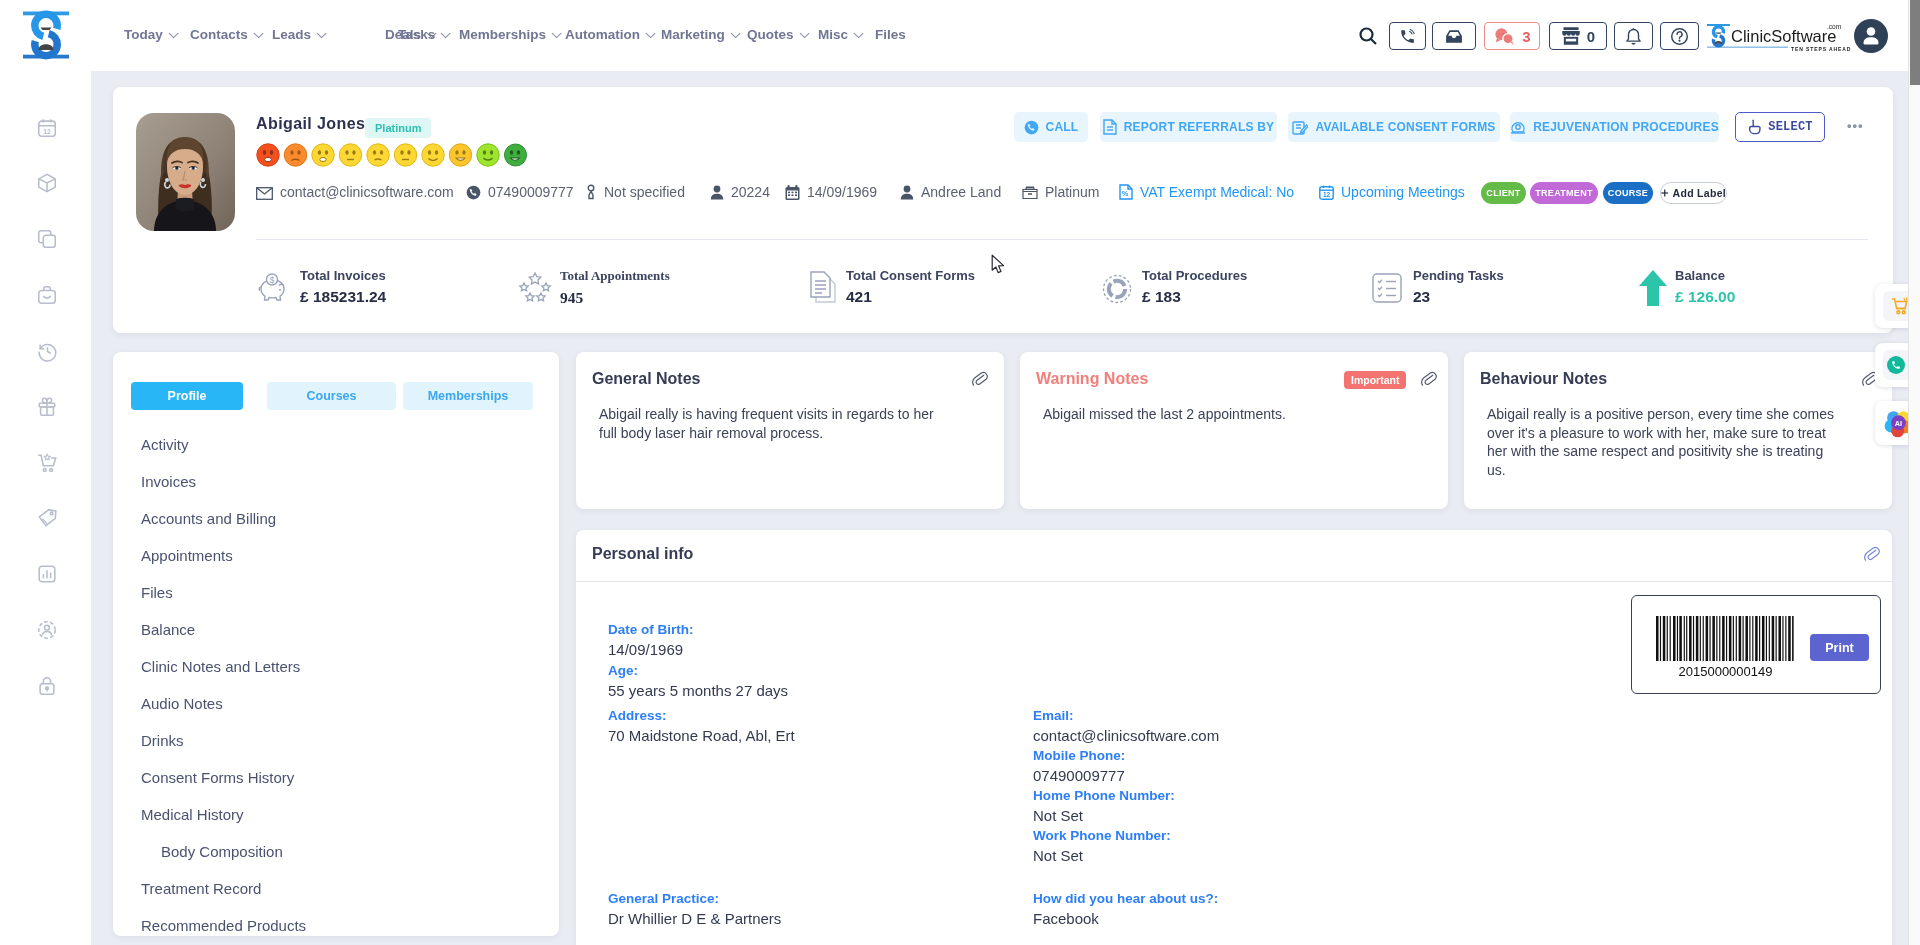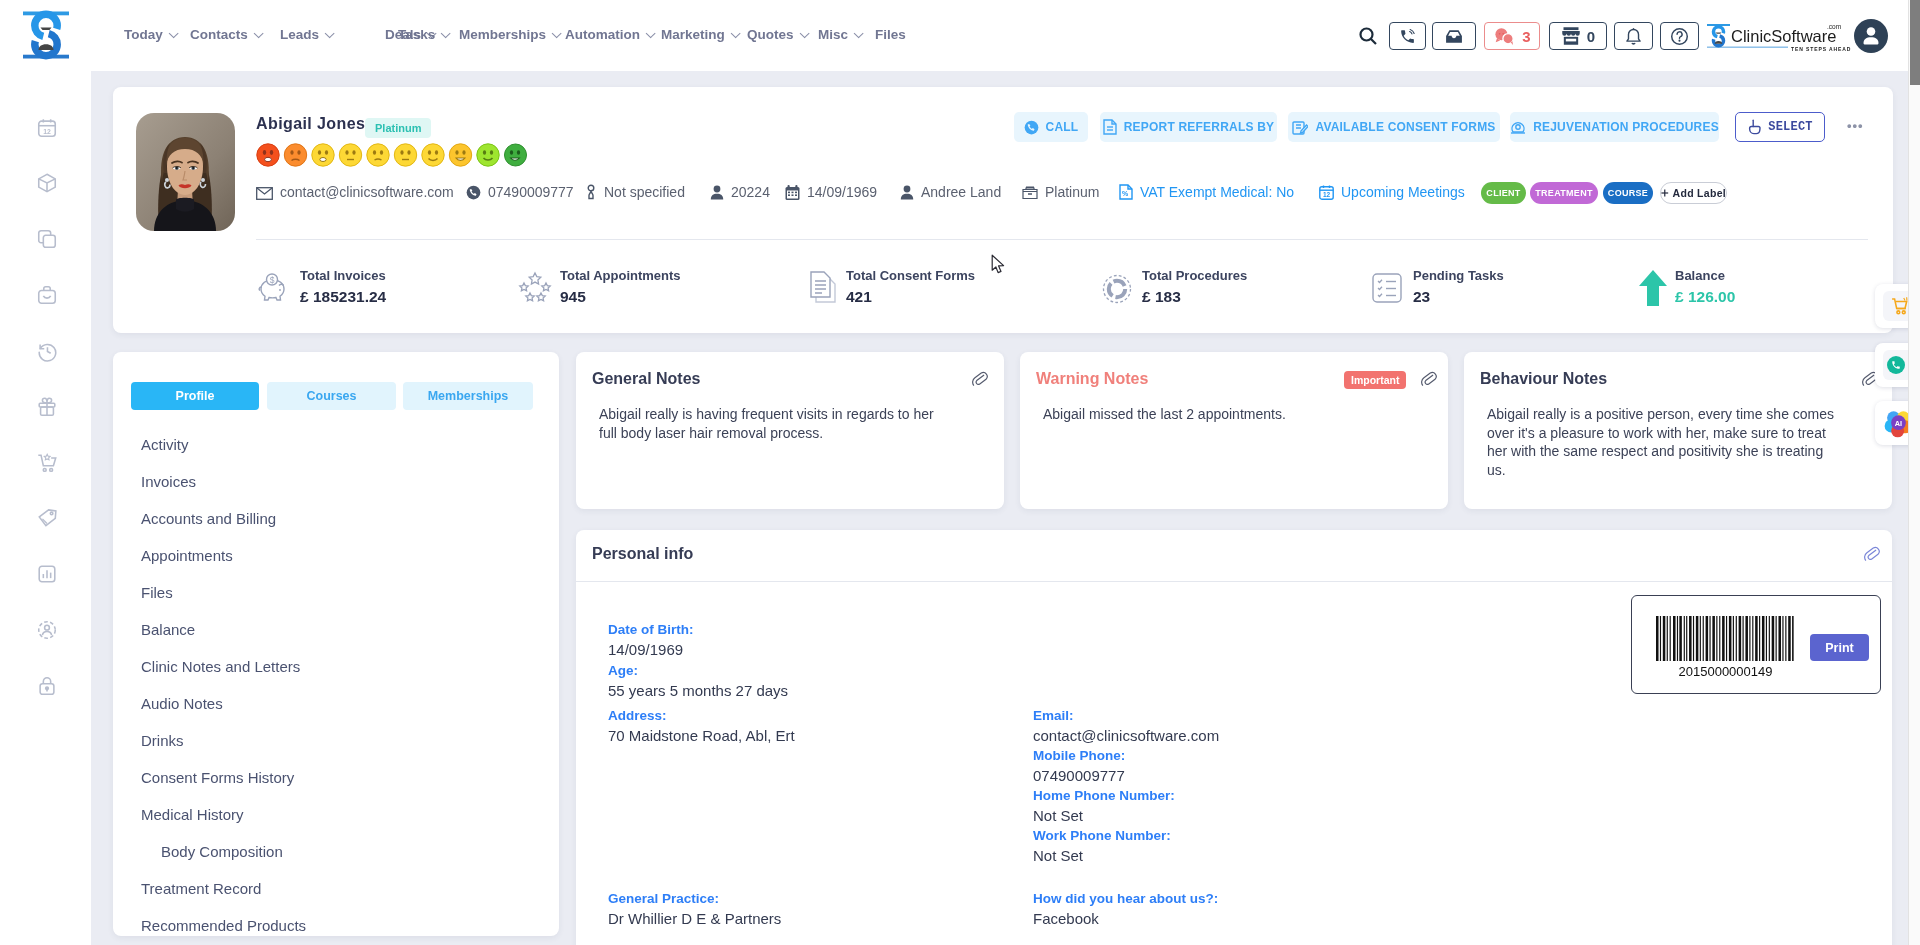--- a/index.html
+++ b/index.html
@@ -110,21 +110,21 @@
     <rect x="0" y="1.5" width="46" height="3.8" fill="#2e9ae4"></rect>
     <rect x="0" y="44.7" width="46" height="3.8" fill="#2879cc"></rect>
     <circle cx="23" cy="15.5" r="11.2" fill="none" stroke="#2696e8" stroke-width="7.5" pathLength="100" stroke-dasharray="76 24" stroke-dashoffset="-29"></circle>
     <circle cx="23" cy="34.5" r="11.2" fill="none" stroke="#2276cd" stroke-width="7.5" pathLength="100" stroke-dasharray="76 24" stroke-dashoffset="-79"></circle>
     <path d="M 17.5 17.5 L 28.5 17.5 L 26.5 20 L 19.5 20 Z" fill="#454545"></path>
     <path d="M 15.5 40 C 15.5 36.5 18.5 34.2 23 34.2 C 27.5 34.2 30.5 36.5 30.5 40 Z" fill="#454545"></path>
   </svg>
 
   <span class="nav" style="left:124px;">Today<span class="chev"></span></span>
   <span class="nav" style="left:190px;">Contacts<span class="chev"></span></span>
-  <span class="nav" style="left:272px;margin-left:8px;">Leads<span class="chev"></span></span>
+  <span class="nav" style="left:272px;">Leads<span class="chev"></span></span>
   <span class="nav" style="left:337px;padding-left:48px;">Deals<span class="chev"></span></span>
   <span class="nav" style="left:398px;">Tasks<span class="chev"></span></span>
   <span class="nav" style="left:459px;">Memberships<span class="chev"></span></span>
   <span class="nav" style="left:565px;">Automation<span class="chev"></span></span>
   <span class="nav" style="left:661px;">Marketing<span class="chev"></span></span>
   <span class="nav" style="left:747px;">Quotes<span class="chev"></span></span>
   <span class="nav" style="left:818px;">Misc<span class="chev"></span></span>
   <span class="nav" style="left:875px;">Files</span>
 
   <svg class="abs" style="left:1358px; top:26px;" width="20" height="20" viewBox="0 0 20 20" fill="none" stroke="#1c2b3a" stroke-width="2.2">
@@ -407,21 +407,21 @@
       <div class="lab">Total Invoices</div>
       <div class="val">£ 185231.24</div>
     </div>
   <svg class="abs" style="left:404px; top:184px;" width="36" height="34" viewBox="0 0 36 34" fill="none" stroke="#9aa3ba" stroke-width="1.3">
     <path d="M18 2 l1.8 3.6 4 .6 -2.9 2.8 .7 4 -3.6-1.9 -3.6 1.9 .7-4 -2.9-2.8 4-.6 Z"></path>
     <path d="M7 12 l1.3 2.6 2.9.4 -2.1 2 .5 2.9 -2.6-1.4 -2.6 1.4 .5-2.9 -2.1-2 2.9-.4 Z"></path>
     <path d="M29 12 l1.3 2.6 2.9.4 -2.1 2 .5 2.9 -2.6-1.4 -2.6 1.4 .5-2.9 -2.1-2 2.9-.4 Z"></path>
     <path d="M13 22 l1.3 2.6 2.9.4 -2.1 2 .5 2.9 -2.6-1.4 -2.6 1.4 .5-2.9 -2.1-2 2.9-.4 Z"></path>
     <path d="M24 22 l1.3 2.6 2.9.4 -2.1 2 .5 2.9 -2.6-1.4 -2.6 1.4 .5-2.9 -2.1-2 2.9-.4 Z"></path>
   </svg>
-  <div class="stat" style="left:447px;">
+  <div class="stat" style="left:447px;font-family:Liberation Serif, serif;">
       <div class="lab">Total Appointments</div>
       <div class="val">945</div>
     </div>
   <svg class="abs" style="left:694px; top:184px;" width="30" height="34" viewBox="0 0 30 34" fill="none" stroke="#9aa3ba" stroke-width="1.4">
     <path d="M7 5 h13 l6 6 v18 h-19 Z" transform="translate(2,2)" stroke="#c3c9d8"></path>
     <path d="M4 1 h13 l6 6 v19 h-19 Z" fill="#fff"></path>
     <path d="M8 10 h11 M8 14 h11 M8 18 h11 M8 22 h7"></path>
   </svg>
   <div class="stat" style="left:733px;">
       <div class="lab">Total Consent Forms</div>
@@ -452,21 +452,21 @@
     </div>
   <svg class="abs" style="left:1523px; top:182px;" width="34" height="38" viewBox="0 0 34 38">
     <path d="M17 1 L31 17 L23 17 L23 37 L11 37 L11 17 L3 17 Z" fill="#2cc5a9"></path>
   </svg>
   <div class="stat" style="left:1562px;">
       <div class="lab">Balance</div>
       <div class="val" style="color:#2cc5a9;">£ 126.00</div>
     </div>
 </div>
 <div class="abs card" id="menu-card">
-  <div class="tab" style="left:18px; width:128px; background:#29b6f6; color:#fff;">Profile</div>
+  <div class="tab" style="left:18px; width:112px; background:#29b6f6; color:#fff;">Profile</div>
   <div class="tab" style="left:154px; width:129px; background:#e1f4fd; color:#3aa7f0;">Courses</div>
   <div class="tab" style="left:290px; width:130px; background:#e1f4fd; color:#3aa7f0;">Memberships</div>
   <div class="menu-item" style="top:84px;">Activity</div>
   <div class="menu-item" style="top:121px;">Invoices</div>
   <div class="menu-item" style="top:158px;">Accounts and Billing</div>
   <div class="menu-item" style="top:195px;">Appointments</div>
   <div class="menu-item" style="top:232px;">Files</div>
   <div class="menu-item" style="top:269px;">Balance</div>
   <div class="menu-item" style="top:306px;">Clinic Notes and Letters</div>
   <div class="menu-item" style="top:343px;">Audio Notes</div>

